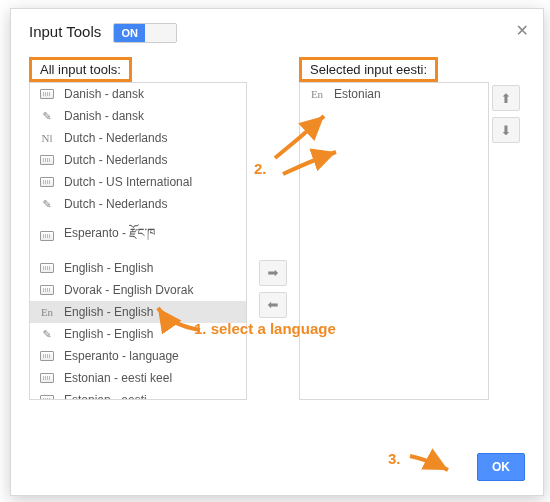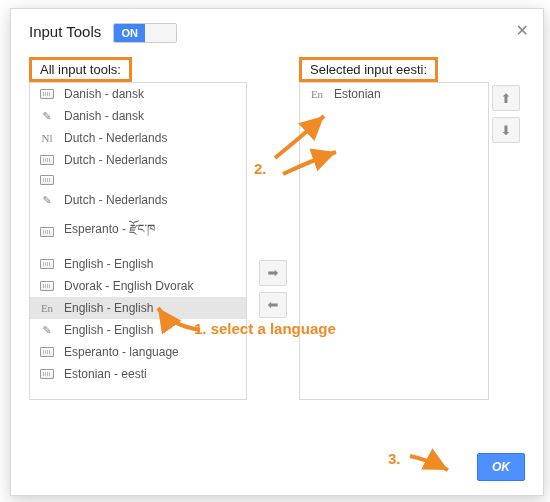--- a/index.html
+++ b/index.html
@@ -149,21 +149,20 @@
     height: 28px;
     padding: 0 14px;
     font-size: 12px;
     border-radius: 2px;
     border: 1px solid #ccc;
     background: #f5f5f5;
     color: #555;
     display: inline-flex;
     align-items: center;
     cursor: pointer;
-    font-style: italic;
   }
   .btn.primary {
     background: #4d90fe;
     border: 1px solid #3079ed;
     color: #fff;
     font-weight: bold;
   }
   
   .anno-text {
     position: absolute;
@@ -225,20 +224,21 @@
           <div class="item">
             <span class="ico">
               <span class="kbd-icon"></span>
             </span>
             <span class="lbl">Dutch -   Nederlands</span>
           </div>
           <div class="item">
             <span class="ico">
               <span class="kbd-icon"></span>
             </span>
+            <span class="lbl">Dutch -   US International</span>
           </div>
           <div class="item">
             <span class="ico">✎</span>
             <span class="lbl">Dutch -   Nederlands</span>
           </div>
           <div class="item">
             <span class="ico">
               <span class="kbd-icon"></span>
             </span>
             <span class="lbl">Esperanto -   རྫོང་ཁ</span>
@@ -261,20 +261,26 @@
           </div>
           <div class="item">
             <span class="ico">✎</span>
             <span class="lbl">English -   English</span>
           </div>
           <div class="item">
             <span class="ico">
               <span class="kbd-icon"></span>
             </span>
             <span class="lbl">Esperanto -   language</span>
+          </div>
+          <div class="item">
+            <span class="ico">
+              <span class="kbd-icon"></span>
+            </span>
+            <span class="lbl">Estonian -   eesti keel</span>
           </div>
           <div class="item">
             <span class="ico">
               <span class="kbd-icon"></span>
             </span>
             <span class="lbl">Estonian -   eesti</span>
           </div>
         </div>
     </div>
 

